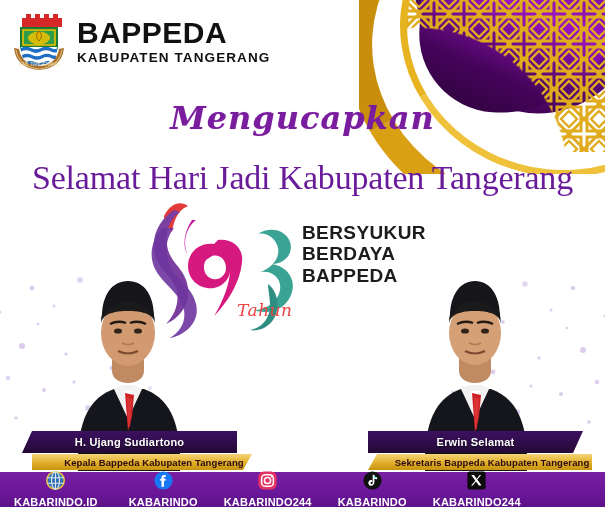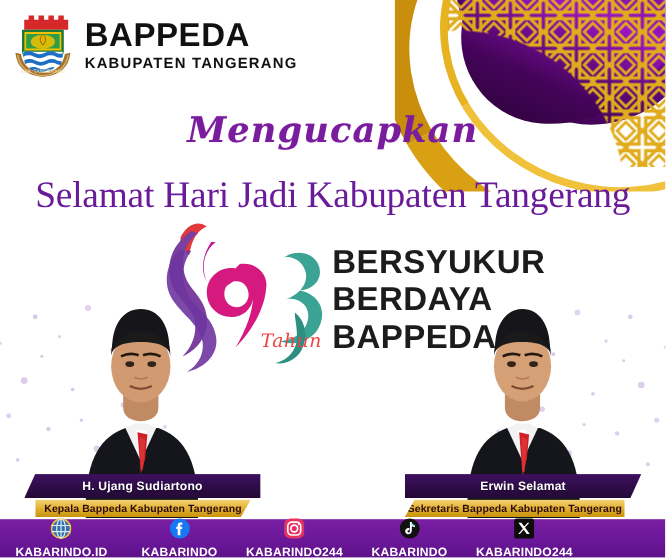--- a/index.html
+++ b/index.html
@@ -48,40 +48,40 @@
   .headline{position:absolute;top:159px;left:0;width:605px;text-align:center;
     font-family:"Liberation Serif",serif;font-size:34px;color:#6a1b9a;letter-spacing:-.2px;white-space:nowrap;}
 
   
   .anniv{position:absolute;top:198px;left:118px;width:200px;height:145px;}
   .tahun{position:absolute;top:300px;left:237px;font-family:"DejaVu Serif",serif;
     font-style:italic;font-size:17px;color:#ef4444;letter-spacing:.5px;}
 
   
   .slogan{position:absolute;top:222px;left:302px;line-height:1.13;
-    font-size:30px;font-weight:bold;color:#1c1c1c;letter-spacing:.4px;}
+    font-size:19px;font-weight:bold;color:#1c1c1c;letter-spacing:.4px;}
 
   
   .portrait{position:absolute;bottom:36px;width:160px;height:250px;}
   .portrait.left{left:48px;}
   .portrait.right{right:48px;}
 
   
   .plate{position:absolute;width:215px;}
   .plate.left{left:22px;bottom:37px;}
   .plate.right{right:22px;bottom:37px;}
   .plate-name{position:relative;height:22px;background:linear-gradient(180deg,#3c1060 0%,#240935 100%);
     color:#fff;font-size:11px;font-weight:bold;display:flex;align-items:center;justify-content:center;
     letter-spacing:.2px;text-shadow:0 1px 1px rgba(0,0,0,.6);}
   .plate.left .plate-name{clip-path:polygon(10px 0,100% 0,100% 100%,0 100%);}
   .plate.right .plate-name{clip-path:polygon(0 0,100% 0,calc(100% - 10px) 100%,0 100%);}
   .plate-role{position:relative;height:16px;margin-top:1px;
     background:linear-gradient(180deg,#f5d477 0%,#e0ae2a 55%,#c8930f 100%);
     color:#2a0a13;font-size:9.5px;font-weight:bold;display:flex;align-items:center;justify-content:center;
-    letter-spacing:.1px;}
+    letter-spacing:.1px;padding-left:24px;}
   .plate.left .plate-role{clip-path:polygon(0 0,100% 0,calc(100% - 9px) 100%,0 100%);width:196px;margin-left:10px;}
   .plate.right .plate-role{clip-path:polygon(9px 0,100% 0,100% 100%,0 100%);width:200px;}
 
   
   .footer{position:absolute;left:0;bottom:0;width:605px;height:35px;
     background:linear-gradient(180deg,#7a1fa2 0%,#6b179a 55%,#5d1188 100%);
     display:flex;align-items:center;}
   .social{display:flex;align-items:center;gap:6px;flex-direction:column;}
   .social-label{color:#fff;font-size:11px;font-weight:bold;letter-spacing:.2px;white-space:nowrap;}
   .si{width:19px;height:19px;flex:0 0 auto;display:block;}

